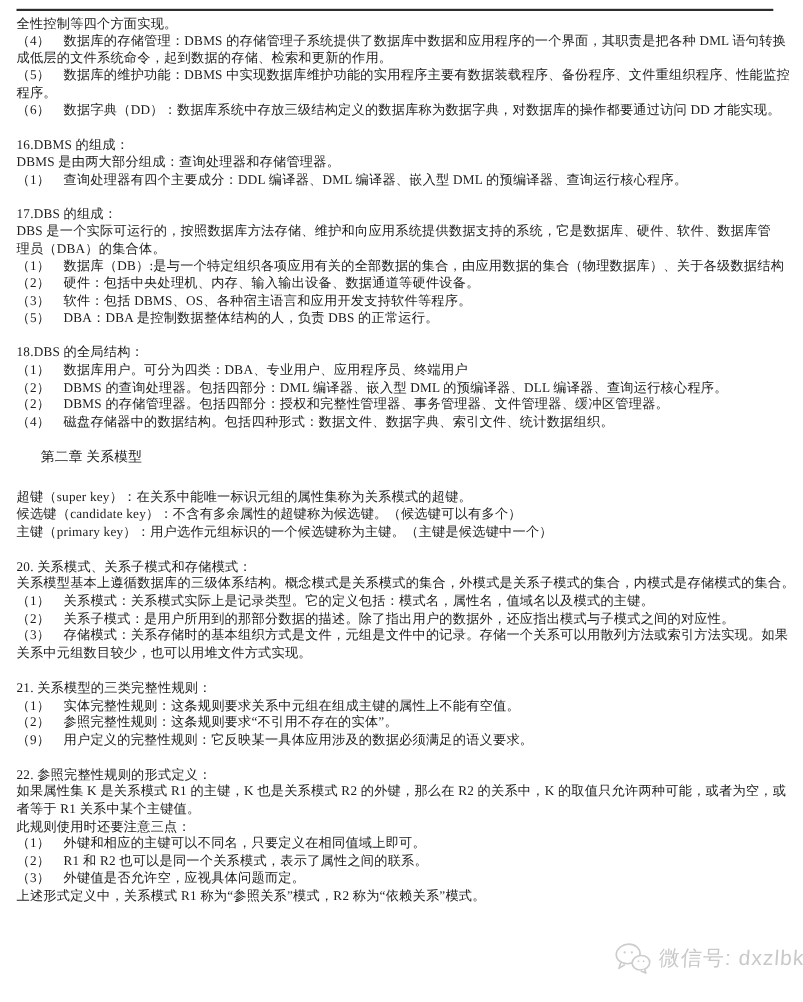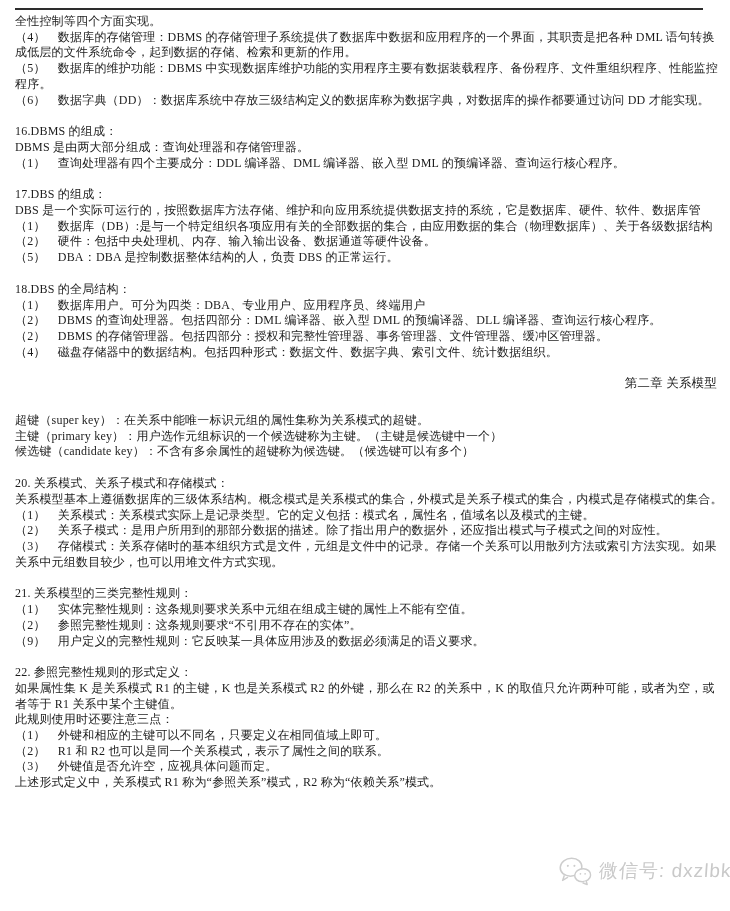--- a/index.html
+++ b/index.html
@@ -13,21 +13,21 @@
     margin:0 auto;
   }
   .top-rule{
     position:absolute;top:8px;left:15px;width:688px;
     border-top:2px solid #2d2d2d;height:0;
   }
   .doc{
     position:absolute;top:14px;left:15px;width:702px;
   }
   .para{margin:0 0 16px 0;}
-  .para.chapter{padding-left:22px;margin-bottom:21px;text-align:right;}
+  .para.chapter{padding-left:22px;margin-bottom:21px;}
   .line{
     font-size:12px;
     line-height:15.7px;
     white-space:nowrap;
     letter-spacing:0.2px;
   }
   .chapter .line{font-size:12.5px;}
   .watermark{
     position:absolute;left:558px;top:856px;
     display:flex;align-items:center;gap:7px;
@@ -59,38 +59,40 @@
         <div class="line">（6）　数据字典（DD）：数据库系统中存放三级结构定义的数据库称为数据字典，对数据库的操作都要通过访问 DD 才能实现。</div>
       </div>
       <div class="para">
         <div class="line">16.DBMS 的组成：</div>
         <div class="line">DBMS 是由两大部分组成：查询处理器和存储管理器。</div>
         <div class="line">（1）　查询处理器有四个主要成分：DDL 编译器、DML 编译器、嵌入型 DML 的预编译器、查询运行核心程序。</div>
       </div>
       <div class="para">
         <div class="line">17.DBS 的组成：</div>
         <div class="line">DBS 是一个实际可运行的，按照数据库方法存储、维护和向应用系统提供数据支持的系统，它是数据库、硬件、软件、数据库管</div>
+        <div class="line">理员（DBA）的集合体。</div>
         <div class="line">（1）　数据库（DB）:是与一个特定组织各项应用有关的全部数据的集合，由应用数据的集合（物理数据库）、关于各级数据结构</div>
         <div class="line">（2）　硬件：包括中央处理机、内存、输入输出设备、数据通道等硬件设备。</div>
+        <div class="line">（3）　软件：包括 DBMS、OS、各种宿主语言和应用开发支持软件等程序。</div>
         <div class="line">（5）　DBA：DBA 是控制数据整体结构的人，负责 DBS 的正常运行。</div>
       </div>
       <div class="para">
         <div class="line">18.DBS 的全局结构：</div>
         <div class="line">（1）　数据库用户。可分为四类：DBA、专业用户、应用程序员、终端用户</div>
         <div class="line">（2）　DBMS 的查询处理器。包括四部分：DML 编译器、嵌入型 DML 的预编译器、DLL 编译器、查询运行核心程序。</div>
         <div class="line">（2）　DBMS 的存储管理器。包括四部分：授权和完整性管理器、事务管理器、文件管理器、缓冲区管理器。</div>
         <div class="line">（4）　磁盘存储器中的数据结构。包括四种形式：数据文件、数据字典、索引文件、统计数据组织。</div>
       </div>
       <div class="para chapter">
         <div class="line">第二章 关系模型</div>
       </div>
       <div class="para">
         <div class="line">超键（super key）：在关系中能唯一标识元组的属性集称为关系模式的超键。</div>
+        <div class="line">候选键（candidate key）：不含有多余属性的超键称为候选键。（候选键可以有多个）</div>
         <div class="line">主键（primary key）：用户选作元组标识的一个候选键称为主键。（主键是候选键中一个）</div>
-        <div class="line">候选键（candidate key）：不含有多余属性的超键称为候选键。（候选键可以有多个）</div>
       </div>
       <div class="para">
         <div class="line">20. 关系模式、关系子模式和存储模式：</div>
         <div class="line">关系模型基本上遵循数据库的三级体系结构。概念模式是关系模式的集合，外模式是关系子模式的集合，内模式是存储模式的集合。</div>
         <div class="line">（1）　关系模式：关系模式实际上是记录类型。它的定义包括：模式名，属性名，值域名以及模式的主键。</div>
         <div class="line">（2）　关系子模式：是用户所用到的那部分数据的描述。除了指出用户的数据外，还应指出模式与子模式之间的对应性。</div>
         <div class="line">（3）　存储模式：关系存储时的基本组织方式是文件，元组是文件中的记录。存储一个关系可以用散列方法或索引方法实现。如果</div>
         <div class="line">关系中元组数目较少，也可以用堆文件方式实现。</div>
       </div>
       <div class="para">

